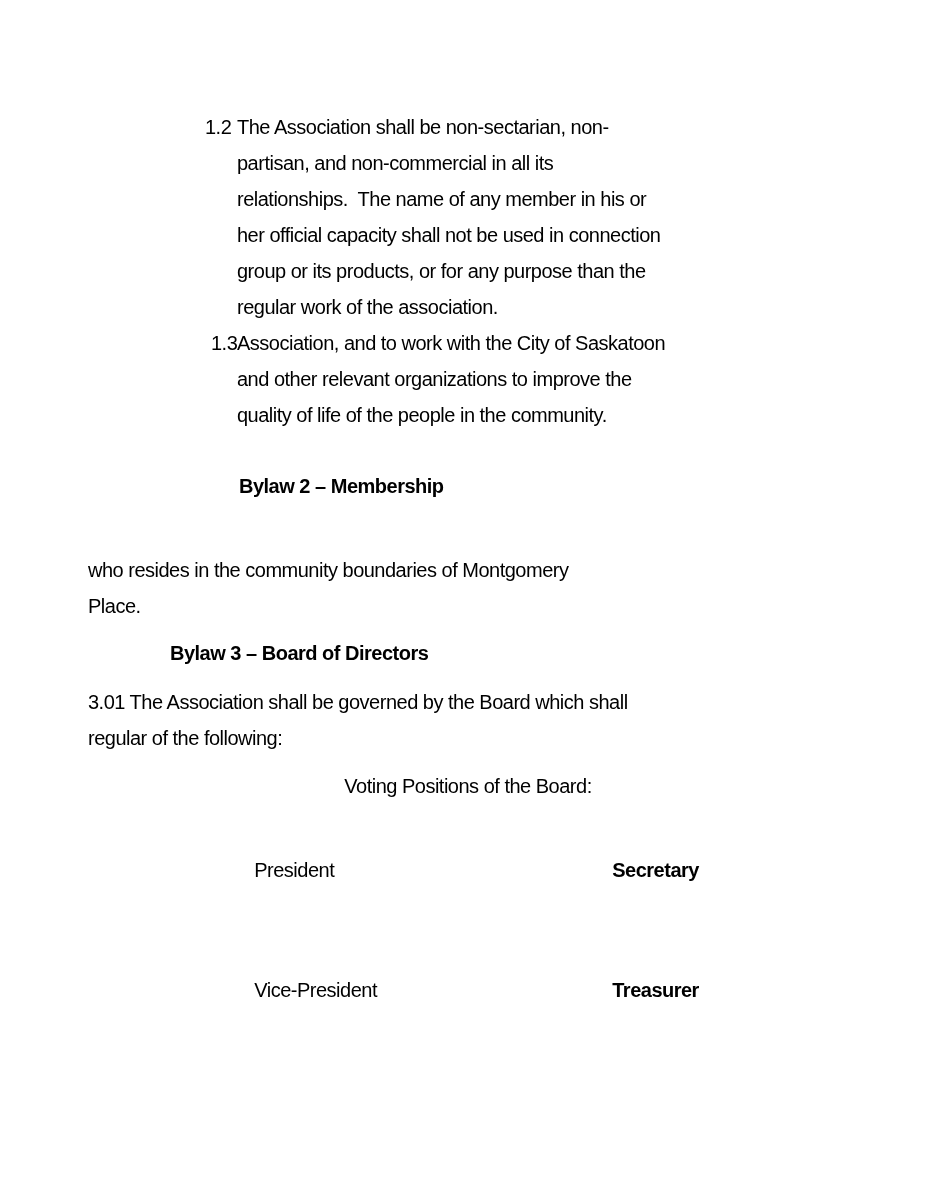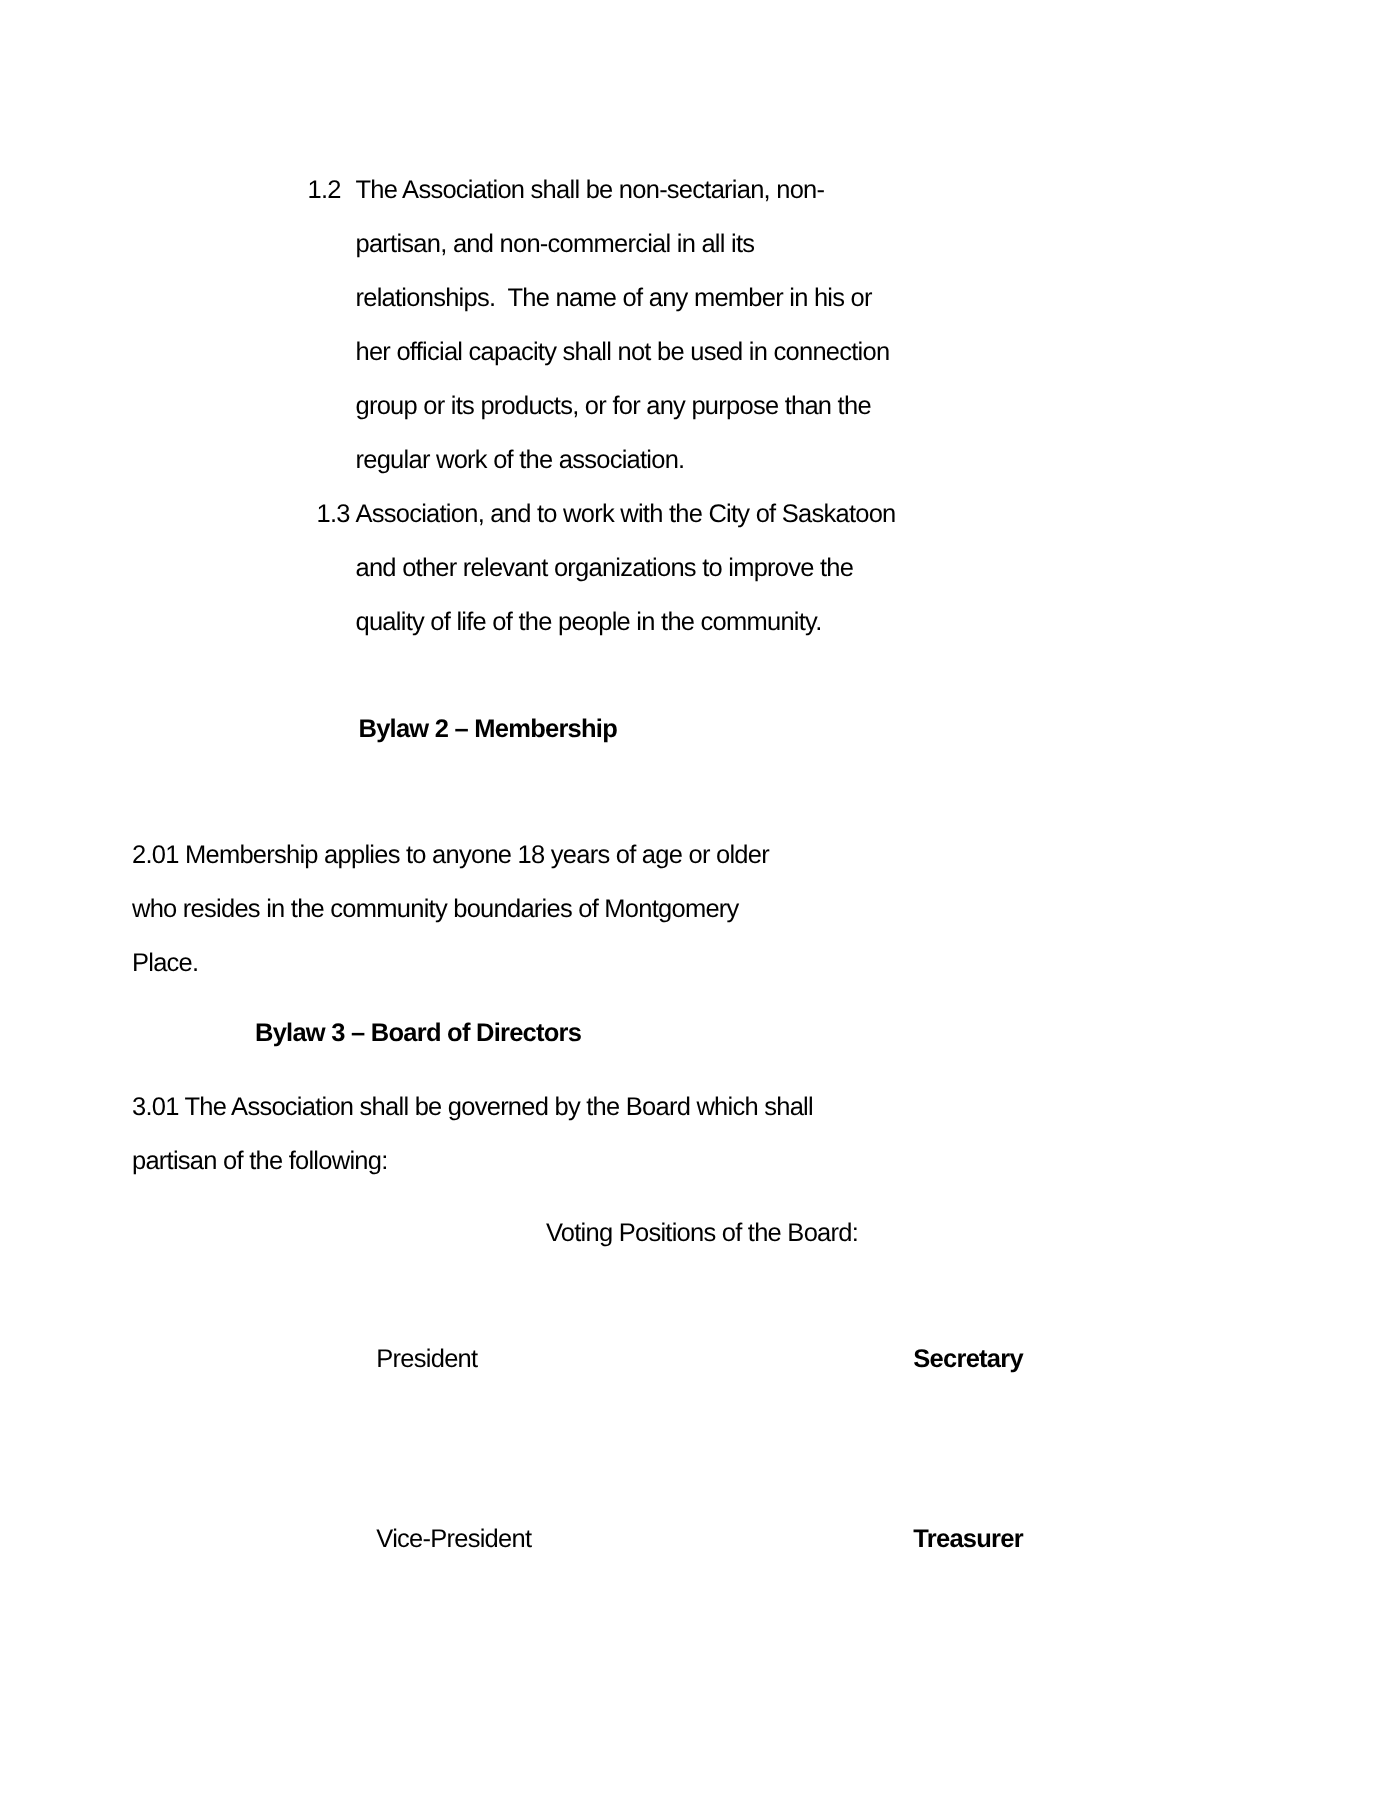--- a/index.html
+++ b/index.html
@@ -3,21 +3,21 @@
 <meta charset="utf-8">
 <style>
   html, body { margin: 0; padding: 0; background: #ffffff; }
   .page {
     position: relative;
     width: 927px;
     height: 1200px;
     background: #ffffff;
     color: #000000;
     font-family: "Liberation Sans", "DejaVu Sans", sans-serif;
-    font-size: 17px;
+    font-size: 20px;
     line-height: 36px;
     letter-spacing: -0.5px;
     box-sizing: border-box;
     padding-top: 109px;
     overflow: hidden;
   }
   .line { text-align: left; white-space: pre; }
   .list-item { position: relative; width: 600px; margin-left: 237px; }
   .num { position: absolute; top: 0; white-space: pre; }
   .num-12 { left: -32px; }
@@ -53,30 +53,29 @@
     <span class="num num-13">1.3</span>
     <div class="line">Association, and to work with the City of Saskatoon</div>
     <div class="line">and other relevant organizations to improve the</div>
     <div class="line">quality of life of the people in the community.</div>
   </div>
 
 
   <div class="heading h-bylaw2">Bylaw 2 – Membership</div>
 
   <div class="clause c-201">
-    <div class="line">2.01 Membership applies to anyone 18 years of age or older</div>
     <div class="line">who resides in the community boundaries of Montgomery</div>
     <div class="line">Place.</div>
   </div>
 
   <div class="heading h-bylaw3">Bylaw 3 – Board of Directors</div>
 
   <div class="clause c-301">
     <div class="line">3.01 The Association shall be governed by the Board which shall</div>
-    <div class="line">partisan of the following:</div>
+    <div class="line">regular of the following:</div>
   </div>
 
   <div class="voting-label">Voting Positions of the Board:</div>
 
   <div class="board-row">
     <span class="pos-left">President</span><span class="pos-right">Secretary</span>
   </div>
 
   <div class="board-row">
     <span class="pos-left">Vice-President</span><span class="pos-right">Treasurer</span>

